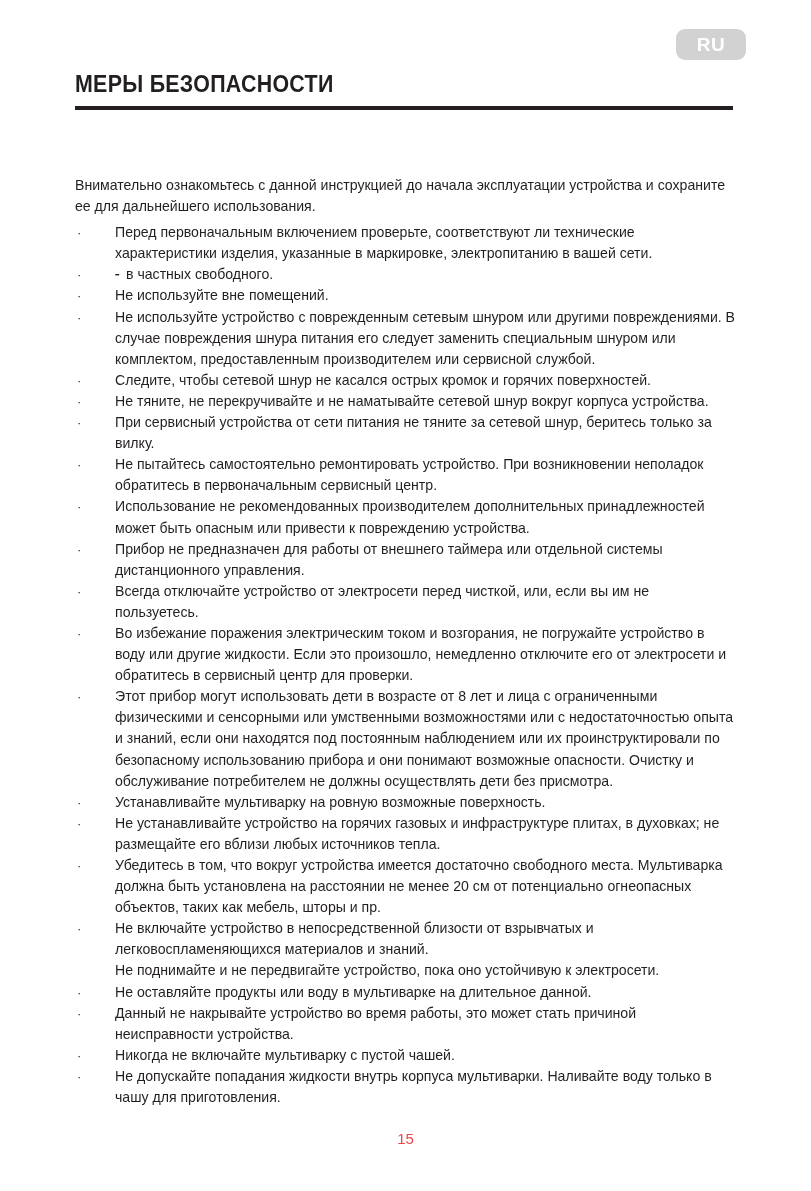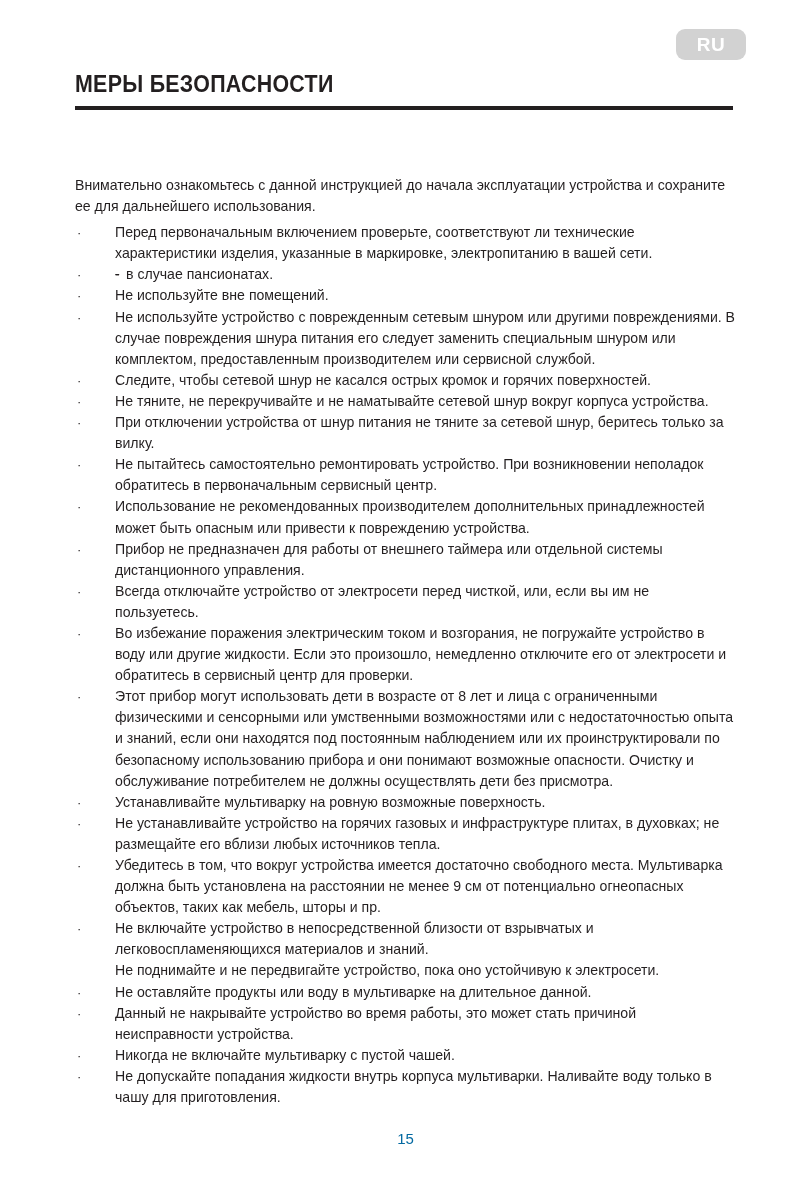--- a/index.html
+++ b/index.html
@@ -125,21 +125,21 @@
   }
 
   
   .page-number {
     position: absolute;
     left: 0;
     right: 0;
     top: 1130px;
     text-align: center;
     font-size: 15px;
-    color: #0369a1;
+    color: #ef4444;
   }
 </style>
 </head>
 <body>
 
 <div class="page">
 
   <div class="lang-badge">RU</div>
 
   <h1 class="doc-title">МЕРЫ БЕЗОПАСНОСТИ</h1>
@@ -152,42 +152,42 @@
     <ul class="bullet-list" id="bullet-list">
         <li class="bullet-item">
           <span class="bullet-dot">·</span>
           <span class="bullet-text">Перед первоначальным включением проверьте, соответствуют ли технические характеристики изделия, указанные в маркировке, электропитанию в вашей сети.</span>
         </li>
         <li class="bullet-item">
           <span class="bullet-dot">·</span>
           <ul class="sub-list">
             <li class="sub-item"><span class="sub-dash">-</span></li>
             <li class="sub-item"><span class="sub-dash">-</span></li>
-            <li class="sub-item"><span class="sub-dash">-</span><span>в случае пансионатах.</span></li>
+            <li class="sub-item"><span class="sub-dash">-</span><span>в частных свободного.</span></li>
           </ul>
         </li>
         <li class="bullet-item">
           <span class="bullet-dot">·</span>
           <span class="bullet-text">Не используйте вне помещений.</span>
         </li>
         <li class="bullet-item">
           <span class="bullet-dot">·</span>
           <span class="bullet-text">Не используйте устройство с поврежденным сетевым шнуром или другими повреждениями. В случае повреждения шнура питания его следует заменить специальным шнуром или комплектом, предоставленным производителем или сервисной службой.</span>
         </li>
         <li class="bullet-item">
           <span class="bullet-dot">·</span>
           <span class="bullet-text">Следите, чтобы сетевой шнур не касался острых кромок и горячих поверхностей.</span>
         </li>
         <li class="bullet-item">
           <span class="bullet-dot">·</span>
           <span class="bullet-text">Не тяните, не перекручивайте и не наматывайте сетевой шнур вокруг корпуса устройства.</span>
         </li>
         <li class="bullet-item">
           <span class="bullet-dot">·</span>
-          <span class="bullet-text">При отключении устройства от шнур питания не тяните за сетевой шнур, беритесь только за вилку.</span>
+          <span class="bullet-text">При сервисный устройства от сети питания не тяните за сетевой шнур, беритесь только за вилку.</span>
         </li>
         <li class="bullet-item">
           <span class="bullet-dot">·</span>
           <span class="bullet-text">Не пытайтесь самостоятельно ремонтировать устройство. При возникновении неполадок обратитесь в первоначальным сервисный центр.</span>
         </li>
         <li class="bullet-item">
           <span class="bullet-dot">·</span>
           <span class="bullet-text">Использование не рекомендованных производителем дополнительных принадлежностей может быть опасным или привести к повреждению устройства.</span>
         </li>
         <li class="bullet-item">
@@ -209,21 +209,21 @@
         <li class="bullet-item">
           <span class="bullet-dot">·</span>
           <span class="bullet-text">Устанавливайте мультиварку на ровную возможные поверхность.</span>
         </li>
         <li class="bullet-item">
           <span class="bullet-dot">·</span>
           <span class="bullet-text">Не устанавливайте устройство на горячих газовых и инфраструктуре плитах, в духовках; не размещайте его вблизи любых источников тепла.</span>
         </li>
         <li class="bullet-item">
           <span class="bullet-dot">·</span>
-          <span class="bullet-text">Убедитесь в том, что вокруг устройства имеется достаточно свободного места. Мультиварка должна быть установлена на расстоянии не менее 9 см от потенциально огнеопасных объектов, таких как мебель, шторы и пр.</span>
+          <span class="bullet-text">Убедитесь в том, что вокруг устройства имеется достаточно свободного места. Мультиварка должна быть установлена на расстоянии не менее 20 см от потенциально огнеопасных объектов, таких как мебель, шторы и пр.</span>
         </li>
         <li class="bullet-item">
           <span class="bullet-dot">·</span>
           <span class="bullet-text">Не включайте устройство в непосредственной близости от взрывчатых и легковоспламеняющихся материалов и знаний.</span>
         </li>
         <li class="bullet-item no-marker">
           <span class="bullet-text">Не поднимайте и не передвигайте устройство, пока оно устойчивую к электросети.</span>
         </li>
         <li class="bullet-item">
           <span class="bullet-dot">·</span>

